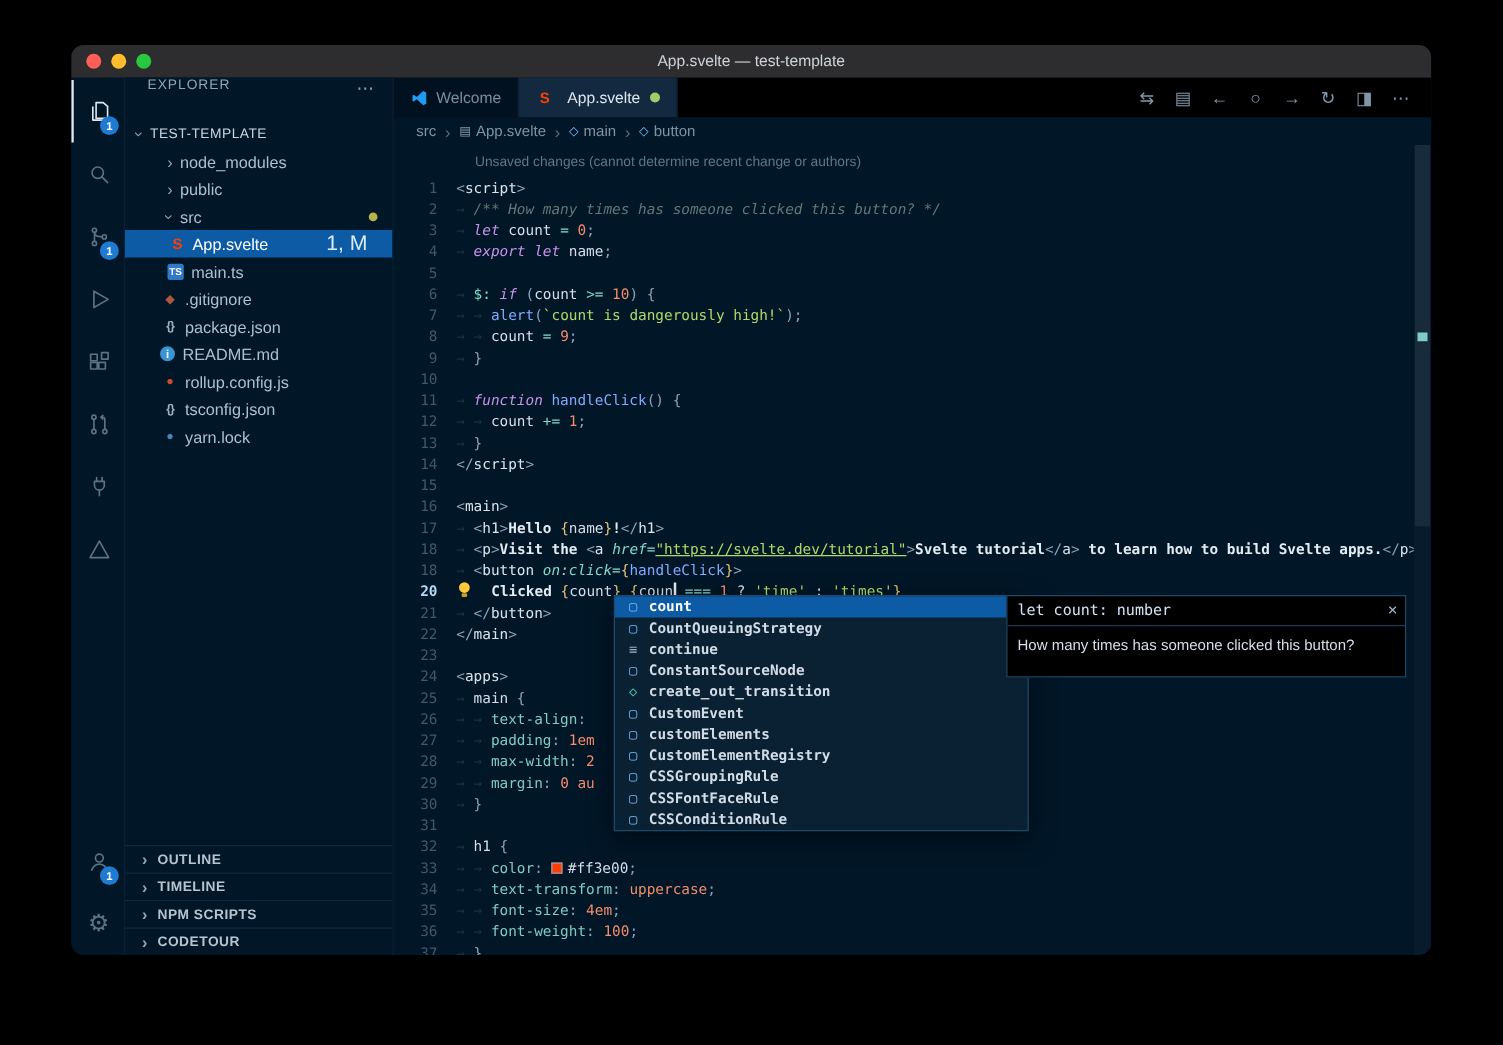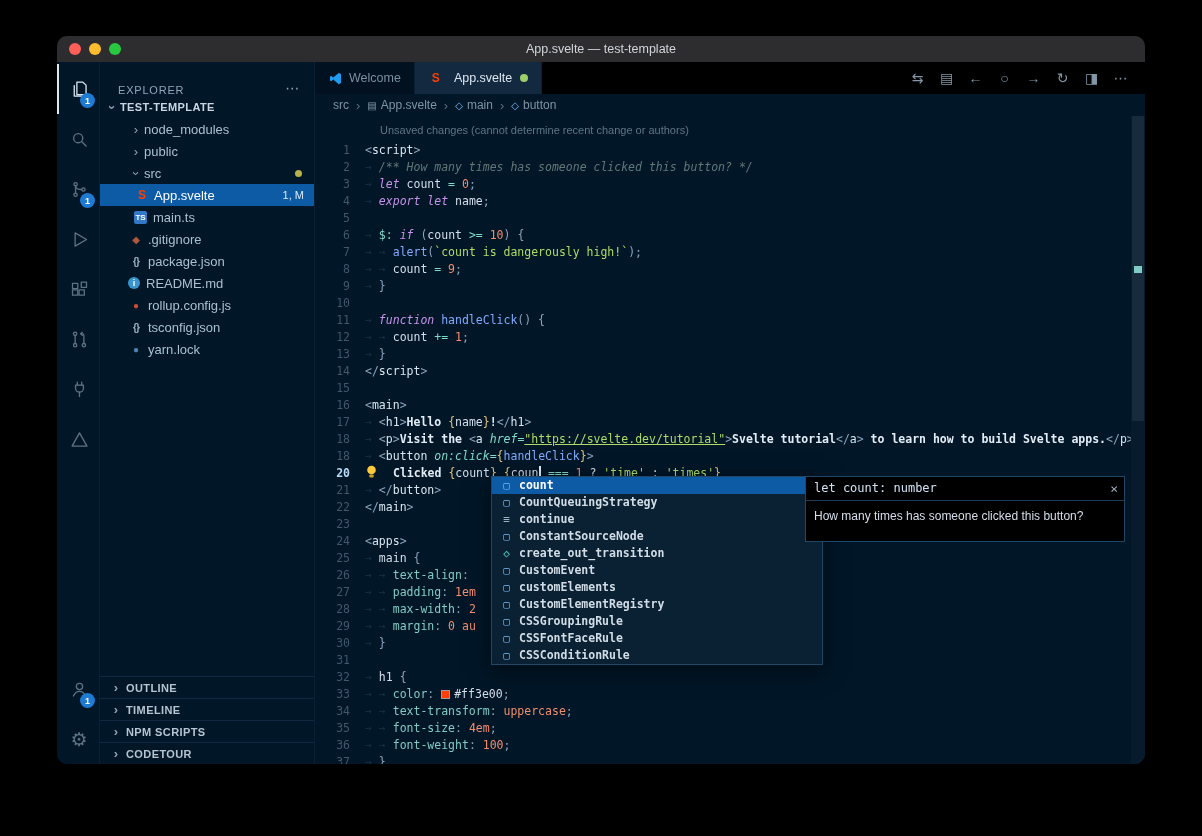--- a/index.html
+++ b/index.html
@@ -25,24 +25,24 @@
   .ab-item svg { stroke:currentColor; fill:none; stroke-width:1.5;
     stroke-linecap:round; stroke-linejoin:round; }
   .ab-badge { position:absolute; right:4px; bottom:6px; min-width:15px; height:15px;
     border-radius:8px; background:var(--badge,#1f7ad1); color:#fff; font-size:9px;
     font-weight:700; display:flex; align-items:center; justify-content:center; }
   .ab-spacer { flex:1; }
   .gear { font-size:19px; line-height:1; }
   
   .sidebar { width:215px; background:#011627; border-right:1px solid #0b2034;
     position:relative; flex:none; overflow:hidden; }
-  .sb-head { height:34px; display:flex; align-items:flex-end; justify-content:space-between;
-    padding:12px 14px 0 18px; color:#8fa6ba; font-size:11px; letter-spacing:.8px; }
+  .sb-head { height:34px; display:flex; align-items:flex-start; justify-content:space-between;
+    padding:0 14px 0 18px; color:#8fa6ba; font-size:11px; letter-spacing:.8px; }
   .sb-more { font-size:14px; color:#8fa6ba; }
-  .sb-root { height:22px; display:flex; align-items:center; font-size:11px; font-weight:700;
+  .sb-root { height:22px; display:flex; align-items:center; font-size:11px; font-weight:400;
     color:#c9d6e2; letter-spacing:.4px; padding-left:4px; }
   .chev { width:16px; display:inline-flex; justify-content:center; color:#8fa6ba;
     font-size:13px; flex:none; }
   .chev.down { transform:rotate(90deg); }
   .tr { position:relative; display:flex; align-items:center; height:22px; font-size:13px;
     color:#aebfd2; padding-left:28px; white-space:nowrap; }
   .tr.sel { background:var(--selection,#0d5aa5); color:#fff; }
   .fi { width:16px; display:inline-flex; justify-content:center; align-items:center;
     margin-right:4px; flex:none; font-size:12px; }
   .fi-svelte { color:var(--svelte,#ff3e00); font-weight:700; }
@@ -51,21 +51,21 @@
     justify-content:center; margin-right:6px; }
   .fi-git { color:#b0563c; font-size:10px; }
   .fi-braces { color:#9fb0c0; font-size:10px; font-weight:700; letter-spacing:-1px; }
   .fi-info { background:#3794d1; color:#fff; width:12px; height:12px; border-radius:50%;
     font-size:9px; font-weight:700; display:inline-flex; align-items:center;
     justify-content:center; margin-right:6px; }
   .fi-rollup { color:#cf4a2e; font-size:10px; }
   .fi-yarn { color:#4f83b5; font-size:10px; }
   .mod-dot { position:absolute; right:12px; width:7px; height:7px; border-radius:50%;
     background:#b7b24a; }
-  .tr-badge { position:absolute; right:10px; font-size:11px; color:#dcebf8; }
+  .tr-badge { position:absolute; right:20px; font-size:17px; color:#dcebf8; }
   .sb-sections { position:absolute; left:0; right:0; bottom:0; }
   .sb-sec { height:22px; border-top:1px solid #102840; display:flex; align-items:center;
     padding-left:8px; gap:2px; font-size:11px; font-weight:700; color:#b6c4d0;
     letter-spacing:.4px; }
   
   .editor-col { flex:1; display:flex; flex-direction:column; min-width:0; }
   .tabbar { height:32px; background:#000000; display:flex; justify-content:space-between; flex:none; }
   .tabs { display:flex; }
   .tab { display:flex; align-items:center; gap:6px; padding:0 13px; font-size:12.5px;
     color:#7a8ea0; border-right:1px solid #0a1f33; background:#01111f; }

